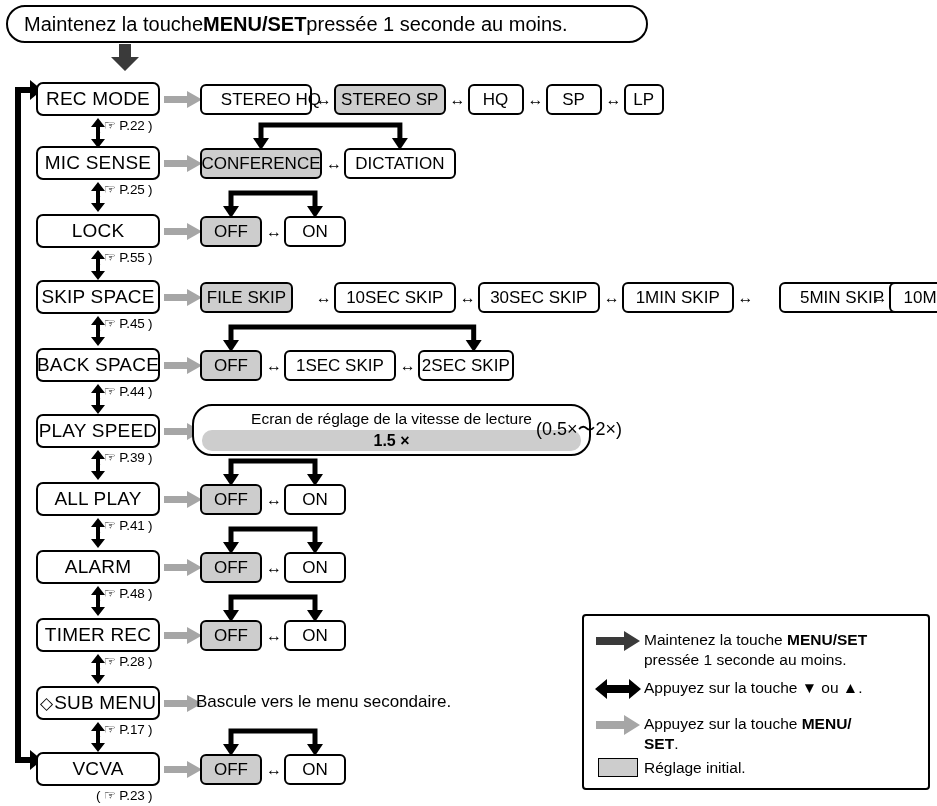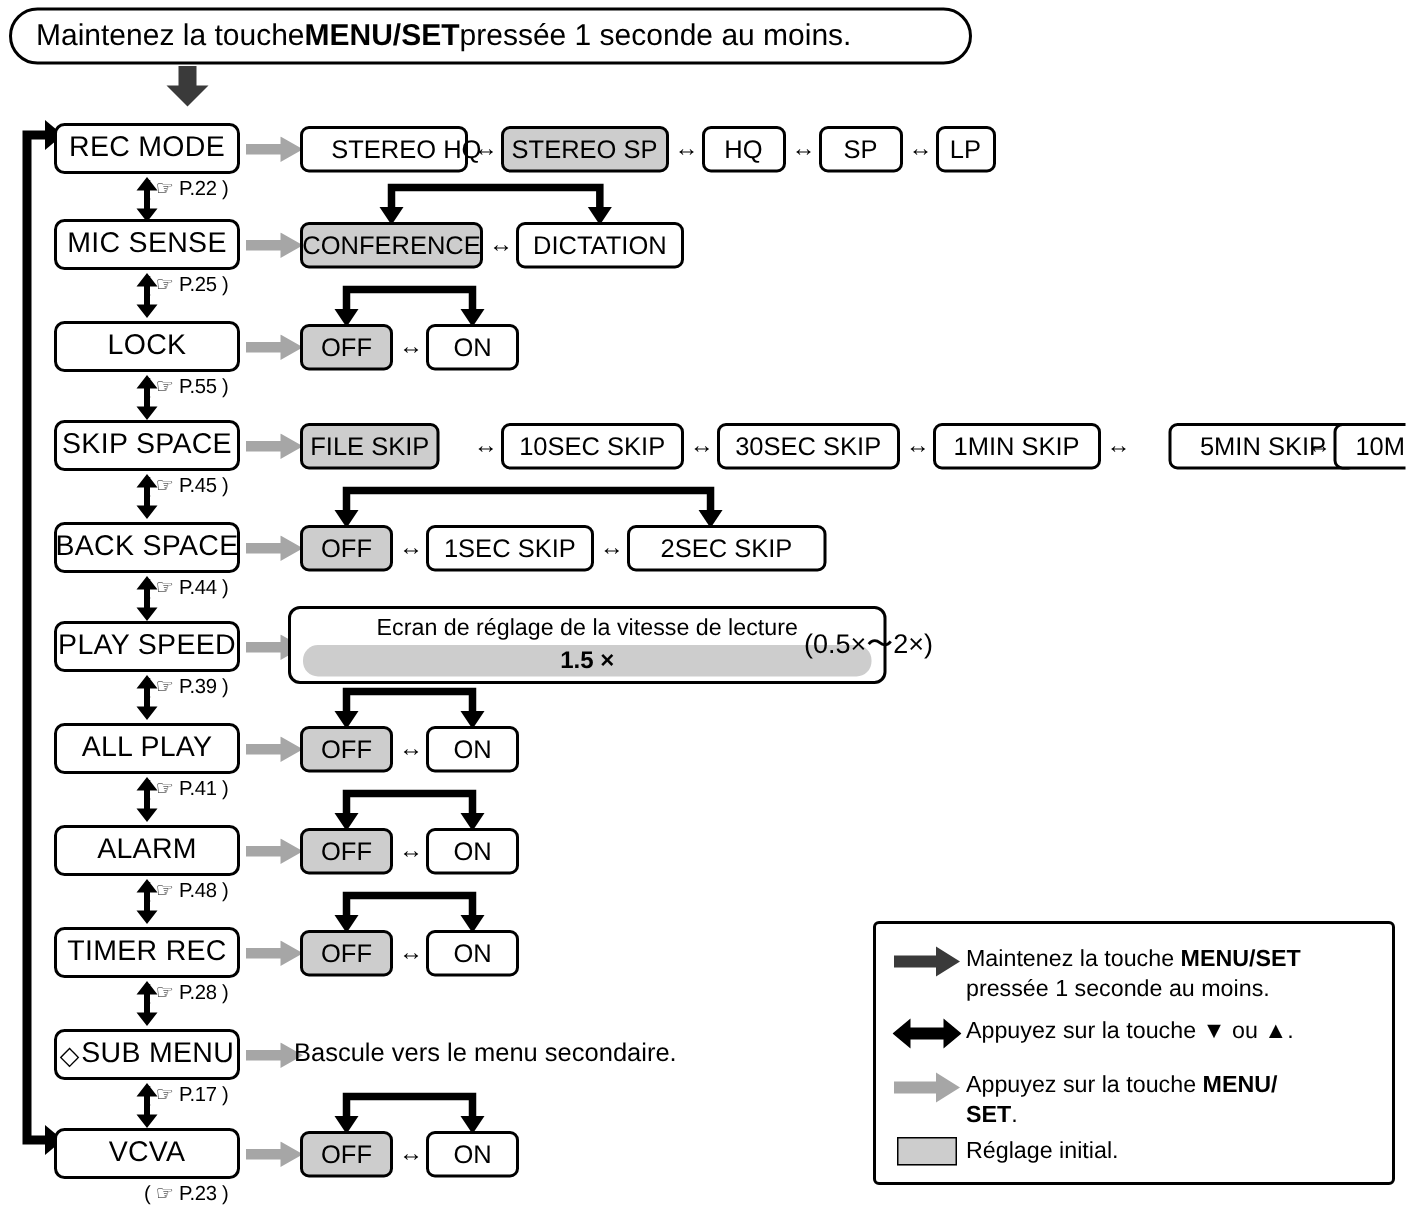--- a/index.html
+++ b/index.html
@@ -130,21 +130,21 @@
   }
 
   
   #play-speed-screen {
     position: absolute;
     left: 192px;
     top: 404px;
     width: 399px;
     height: 52px;
     border: 2px solid #000;
-    border-radius: 8px;
+    border-radius: 20px;
     box-sizing: border-box;
     background: #fff;
     padding: 3px 5px 0 5px;
   }
   #play-speed-caption {
     font-size: 15.5px;
     text-align: center;
     white-space: nowrap;
     line-height: 19px;
   }
@@ -326,21 +326,21 @@
       <svg class="vert-arrow" viewBox="0 0 20 30" style="top: 36px;">
         <path d="M10 0 L17 9 L12 9 L12 21 L17 21 L10 30 L3 21 L8 21 L8 9 L3 9 Z" fill="#000"></path>
       </svg>
       <svg class="grey-arrow" viewBox="0 0 38 17" style="left: 164px;">
         <path d="M0 5 L23 5 L23 0 L38 8.5 L23 17 L23 12 L0 12 Z" fill="#a6a6a6"></path>
       </svg>
       <div class="opt sel" style="left: 200px; width: 62px;">OFF</div>
       <div class="dbl" style="left: 266px;">↔</div>
       <div class="opt" style="left: 284px; width: 111.8px;">1SEC SKIP</div>
       <div class="dbl" style="left: 399.8px;">↔</div>
-      <div class="opt" style="left: 417.8px; width: 133px;">2SEC SKIP</div>
+      <div class="opt" style="left: 417.8px; width: 96px;">2SEC SKIP</div>
       <svg class="loop" viewBox="0 0 266.7 30" width="266.7" height="30" style="left: 219px; top: -26px;">
         <path d="M12 22 L12 5 L254.7 5 L254.7 22" fill="none" stroke="#000" stroke-width="5"></path>
         <path d="M4 18 L20 18 L12 30 Z" fill="#000"></path>
         <path d="M246.7 18 L262.7 18 L254.7 30 Z" fill="#000"></path>
       </svg>
     </div>
     <div class="row" style="top: 414px;">
       <div class="menu-box">
         <span>PLAY SPEED</span>
       </div>

